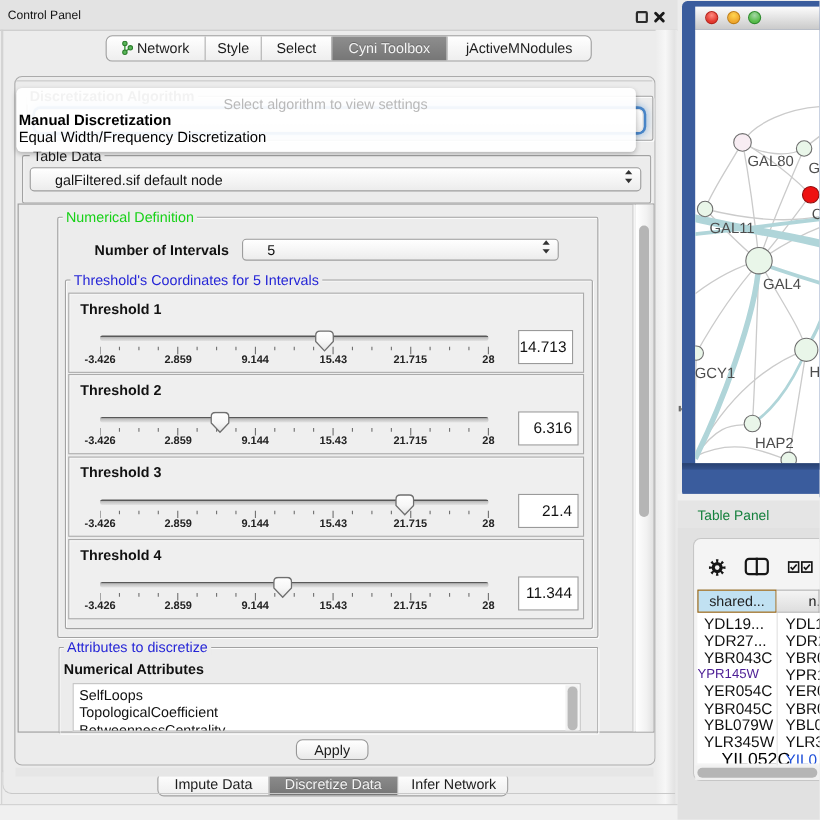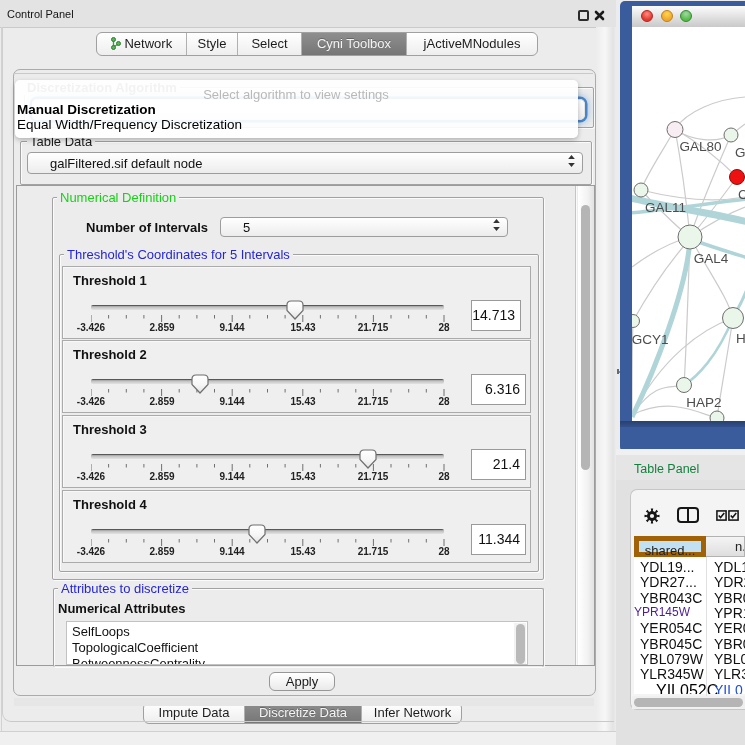--- a/index.html
+++ b/index.html
@@ -316,21 +316,21 @@
 <div class="a" style="left:677px;top:507px;width:22px;height:16px;border:2.4px solid #161616;border-radius:4px;box-sizing:border-box;z-index:3"></div>
 <div class="a" style="left:687px;top:507px;width:2.4px;height:16px;background:#161616;z-index:3"></div>
 <svg class="a" style="left:716px;top:510px;z-index:3" width="11" height="11" viewBox="0 0 12 12">
     <rect x="1" y="1" width="10" height="10" fill="none" stroke="#161616" stroke-width="1.7"></rect>
     <path d="M3 6 L5 8.2 L9 3.4" fill="none" stroke="#161616" stroke-width="1.7"></path>
   </svg>
 <svg class="a" style="left:728px;top:510px;z-index:3" width="11" height="11" viewBox="0 0 12 12">
     <rect x="1" y="1" width="10" height="10" fill="none" stroke="#161616" stroke-width="1.7"></rect>
     <path d="M3 6 L5 8.2 L9 3.4" fill="none" stroke="#161616" stroke-width="1.7"></path>
   </svg>
-<div class="a" style="left:634px;top:536px;width:72px;height:21px;background:#c1e1f2;border:5px solid #a16207;box-sizing:border-box;text-align:center;font-size:13px;line-height:19px;color:#222;z-index:3">shared...</div>
+<div class="a" style="left:634px;top:536px;width:72px;height:21px;background:#c1e1f2;border:1px solid #a16207;box-sizing:border-box;text-align:center;font-size:13px;line-height:19px;color:#222;z-index:3">shared...</div>
 <div class="a" style="left:706px;top:536px;width:39px;height:21px;background:linear-gradient(180deg,#f4f4f4,#dedede);border:1px solid #b2b2b2;border-left:none;box-sizing:border-box;font-size:13px;line-height:19px;color:#222;padding-left:29px;overflow:hidden;z-index:3">n...</div>
 <div class="a" style="left:634px;top:558px;width:111px;height:136px;overflow:hidden;z-index:3">
     <div style="position:absolute;left:6px;top:1px;font-size:14px;color:#101010">YDL19...</div>
     <div style="position:absolute;left:80px;top:1px;font-size:14px;color:#101010">YDL1</div>
     <div style="position:absolute;left:6px;top:16px;font-size:14px;color:#101010">YDR27...</div>
     <div style="position:absolute;left:80px;top:16px;font-size:14px;color:#101010">YDR2</div>
     <div style="position:absolute;left:6px;top:32px;font-size:14px;color:#101010">YBR043C</div>
     <div style="position:absolute;left:80px;top:32px;font-size:14px;color:#101010">YBR0</div>
     <div style="position:absolute;left:0;top:47px;font-size:12px;color:#4c1d95">YPR145W</div>
     <div style="position:absolute;left:80px;top:47px;font-size:14px;color:#101010">YPR1</div>

